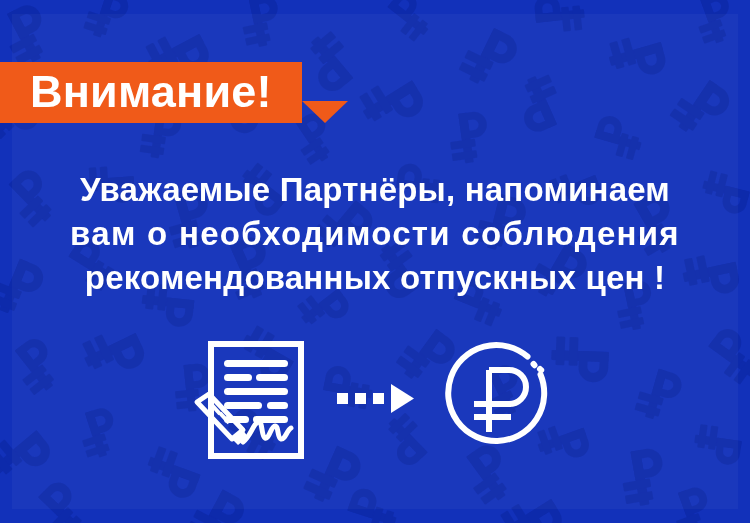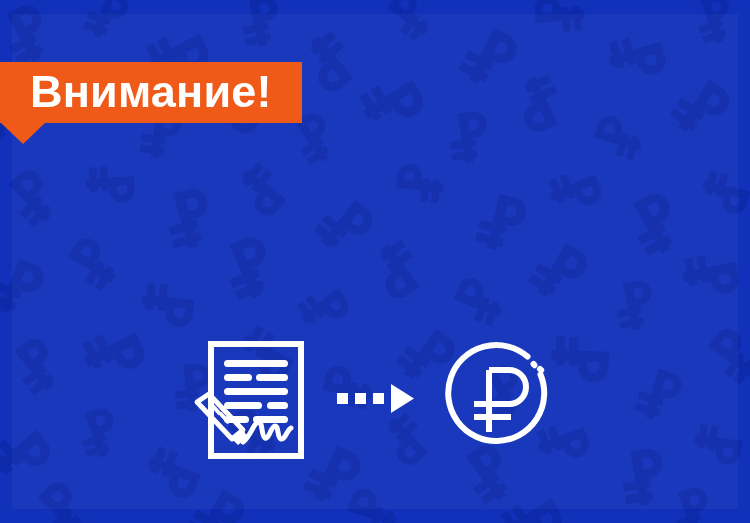--- a/index.html
+++ b/index.html
@@ -37,22 +37,22 @@
   }
 
   
   #banner-wrap {
     position: absolute;
     left: 0;
     right: 0;
     top: 62px;
     z-index: 3;
     display: flex;
-    flex-direction: column;
-    align-items: flex-start;
+    flex-direction: row;
+    align-items: flex-end;
   }
   #banner-box {
     background: #F05A19;
     padding: 7px 30px 9px 30px;
     min-width: 200px;
     text-align: center;
   }
   #banner-title {
     color: #FFFFFF;
     font-size: 45px;
@@ -197,20 +197,25 @@
 
   <div id="bg-inner-panel"></div>
 
   <div id="banner-wrap">
     <div id="banner-box">
       <span id="banner-title">Внимание!</span>
     </div>
     <div id="banner-tail"></div>
   </div>
 
+  <div id="headline">
+    <span class="hl-line">Уважаемые Партнёры, напоминаем</span>
+    <span class="hl-line wide">вам о необходимости соблюдения</span>
+    <span class="hl-line">рекомендованных отпускных цен !</span>
+  </div>
 
   <div id="icon-strip">
 
     <span class="icon-slot">
       <svg width="118" height="122" viewBox="0 0 118 122" aria-hidden="true">
         <rect x="20" y="6" width="90" height="112" fill="none" stroke="#FFFFFF" stroke-width="6"></rect>
         <g fill="#FFFFFF">
           <rect x="33" y="22" width="64" height="7" rx="3.5"></rect>
           <rect x="33" y="36" width="28" height="7" rx="3.5"></rect>
           <rect x="65" y="36" width="32" height="7" rx="3.5"></rect>

